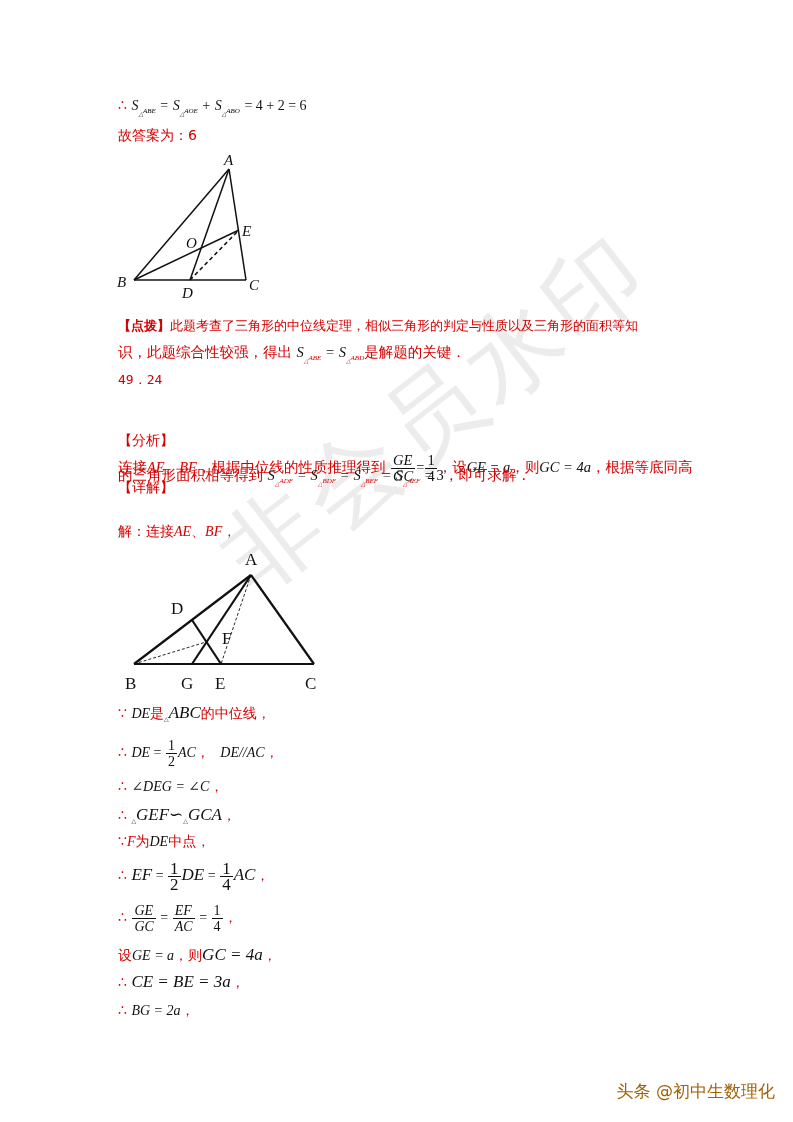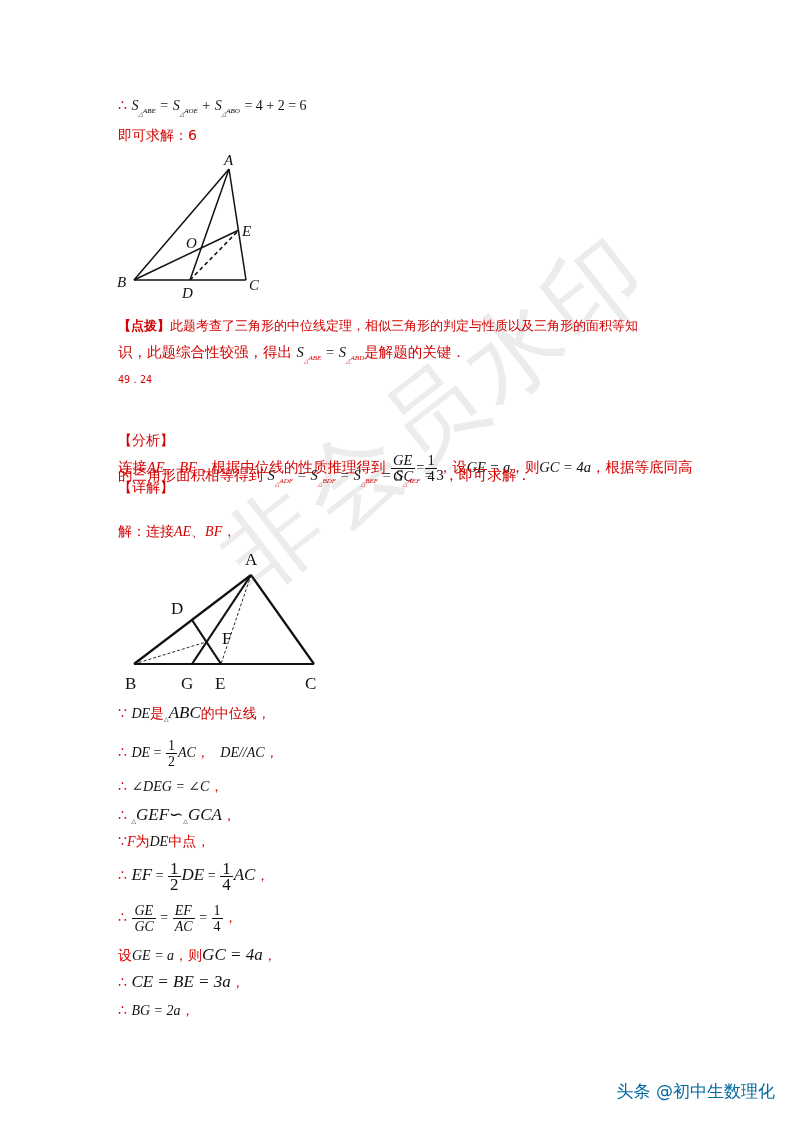--- a/index.html
+++ b/index.html
@@ -18,42 +18,42 @@
   .frac .num { border-bottom: 1px solid #111; padding: 0 2px; }
   .frac .den { padding: 0 2px; }
   .therefore { color: #d40000; font-family: "DejaVu Sans", sans-serif; }
   .small { font-size: 17px; }
   .watermark {
     position: absolute; left: 195px; top: 520px; font-size: 96px; color: rgba(150,150,150,0.18);
     transform: rotate(-38deg); transform-origin: left top; white-space: nowrap; letter-spacing: 6px;
     pointer-events: none; font-family: "DejaVu Sans", sans-serif;
   }
   .footer {
-    position: absolute; right: 18px; top: 1080px; font-size: 17px; color: #0369a1;
+    position: absolute; right: 18px; top: 1080px; font-size: 17px; color: #a16207;
     text-shadow: 0 0 2px #fff;
   }
   svg text { font-family: "Liberation Serif", "DejaVu Serif", serif; }
 </style>
 </head>
 <body>
 
 <div class="watermark">非会员水印</div>
 
 <div class="line" style="top:95px;">
   <span class="therefore">∴</span>
   <span class="math">S</span><span class="sub"><span class="tri">△</span><span></span>ABE</span>
   <span class="math-up">=</span>
   <span class="math">S</span><span class="sub"><span class="tri">△</span><span>AOE</span></span>
   <span class="math-up">+</span>
   <span class="math">S</span><span class="sub"><span class="tri">△</span><span>ABO</span></span>
   <span class="math-up">= 4 + 2 = 6</span>
 </div>
 
 <div class="line red" style="top:125px;">
-  <span>即可求解：</span><span>6</span>
+  <span>故答案为：</span><span>6</span>
 </div>
 
 <svg style="position:absolute;left:112px;top:150px;" width="170" height="150" viewBox="0 0 170 150">
   <g stroke="#111" stroke-width="1.5" fill="none">
     <line x1="22" y1="130" x2="117" y2="19"></line>
     <line x1="117" y1="19" x2="134" y2="130"></line>
     <line x1="22" y1="130" x2="134" y2="130"></line>
     <line x1="117" y1="19" x2="78" y2="130"></line>
     <line x1="22" y1="130" x2="127" y2="80"></line>
     <line x1="78" y1="130" x2="127" y2="80" stroke-dasharray="4,3"></line>
@@ -71,21 +71,21 @@
 <div class="line red" style="top:316px;font-size:13px;">
   <span style="font-weight:bold;">【点拨】</span><span>此题考查了三角形的中位线定理，相似三角形的判定与性质以及三角形的面积等知</span>
 </div>
 <div class="line red" style="top:342px;font-size:14.5px;">
   <span>识，此题综合性较强，得出</span>
   <span class="math">S</span><span class="sub"><span class="tri">△</span><span>ABE</span></span>
   <span class="math-up">=</span>
   <span class="math">S</span><span class="sub"><span class="tri">△</span><span>ABD</span></span><span>是解题的关键．</span>
 </div>
 
-<div class="line red" style="top:370px;font-family:'DejaVu Sans Mono',monospace;font-size:10px;">49．24</div>
+<div class="line red" style="top:370px;font-family:'DejaVu Sans Mono',monospace;font-size:13px;">49．24</div>
 
 <div class="line red" style="top:398px;margin-top:32px;">【分析】</div>
 
 <div class="line red" style="top:426px;height:34px;line-height:34px;font-size:14.5px;margin-top:24px;">
   <span>连接</span><span style="font-style:italic;font-family:'Liberation Serif',serif;">AE</span><span>、</span><span style="font-style:italic;font-family:'Liberation Serif',serif;">BF</span><span>，根据中位线的性质推理得到</span>
   <span class="frac math">
       <span class="num">GE</span>
       <span class="den">GC</span>
     </span><span class="math-up">=</span><span class="frac math-up">
       <span class="num">1</span>

